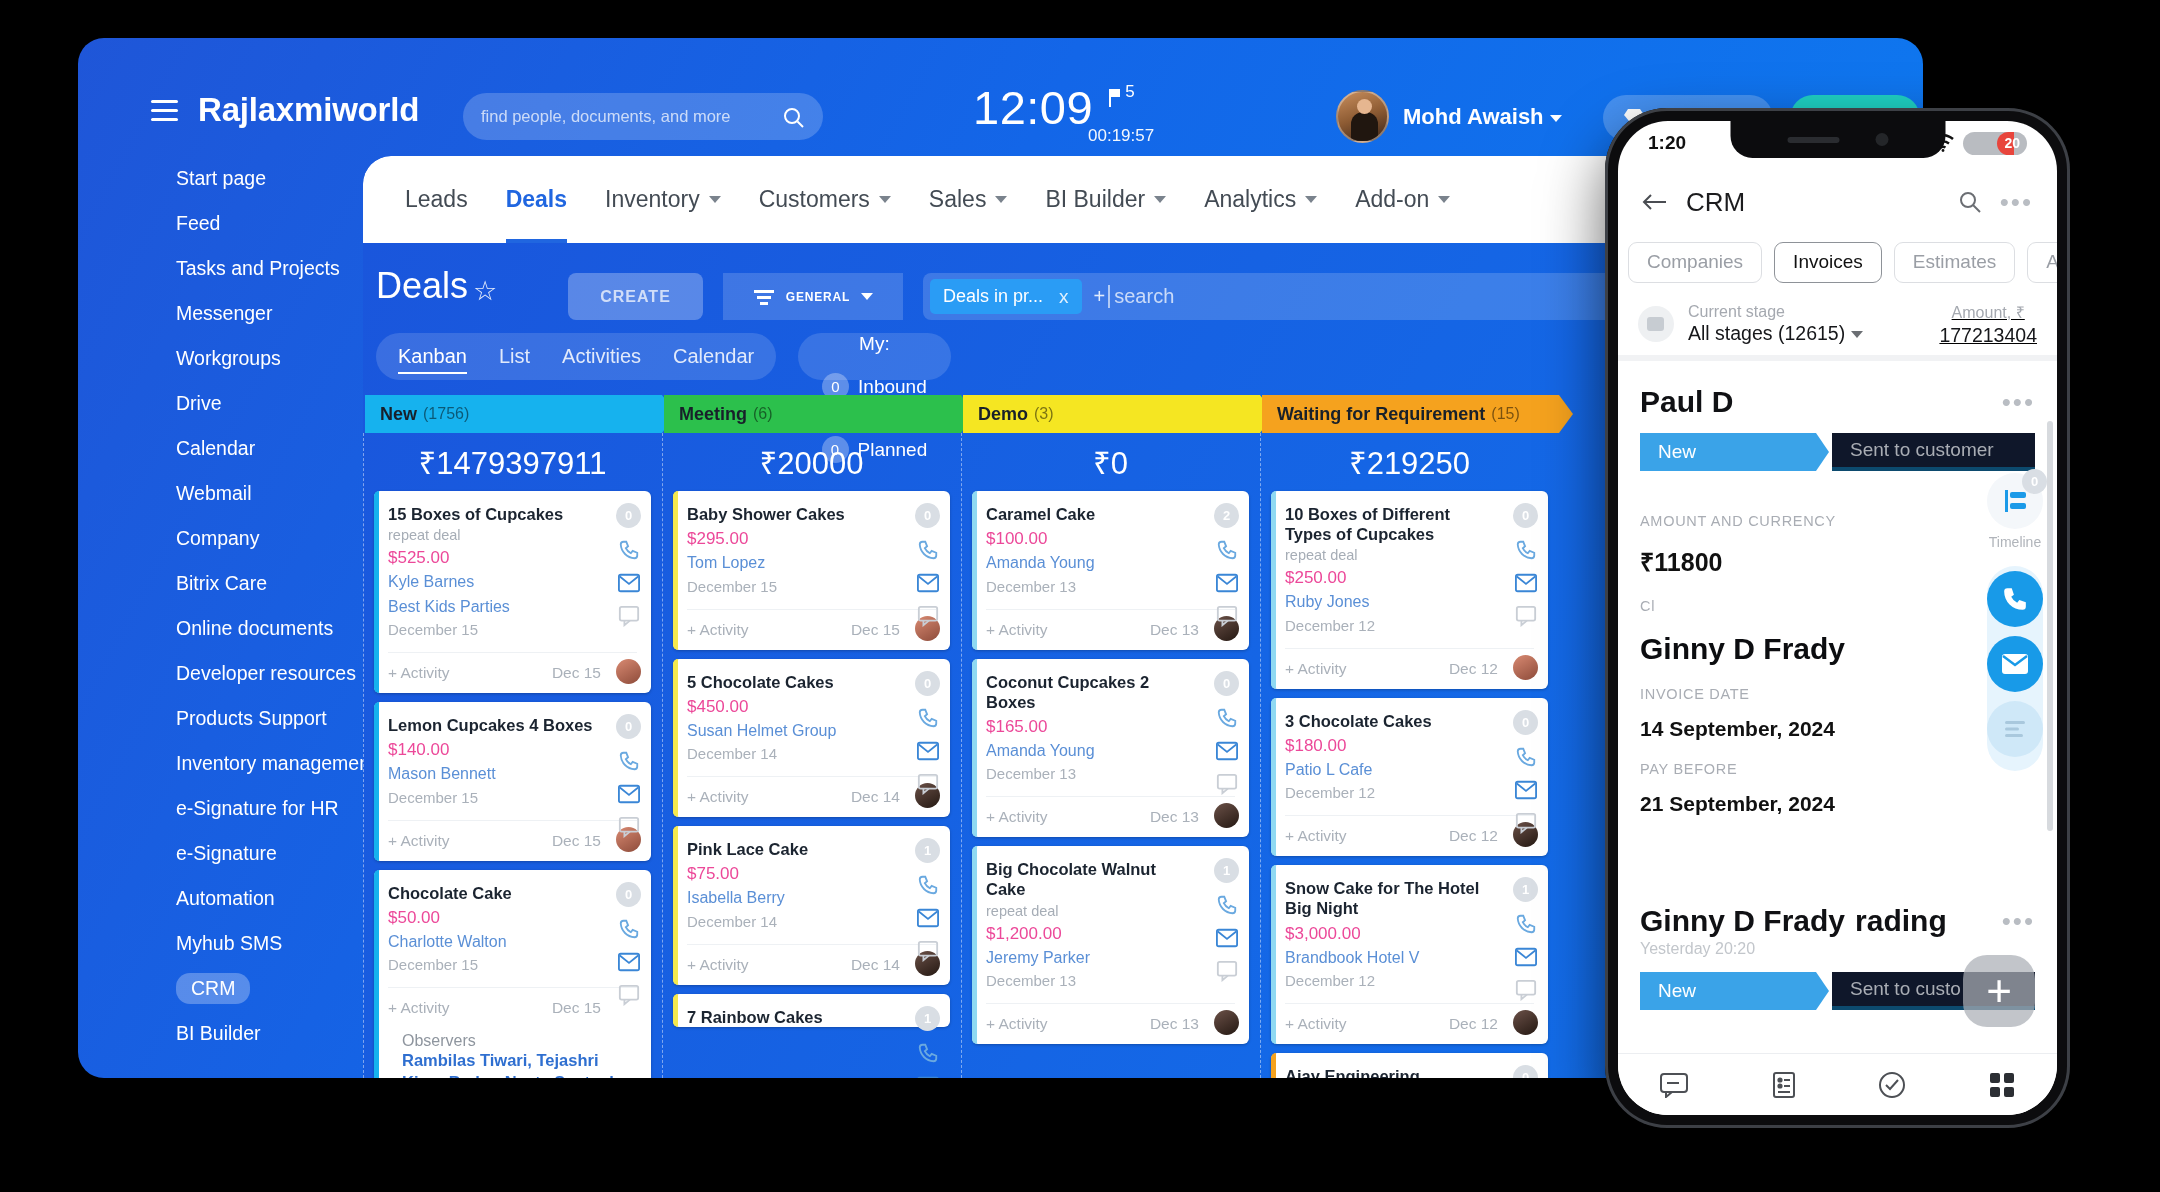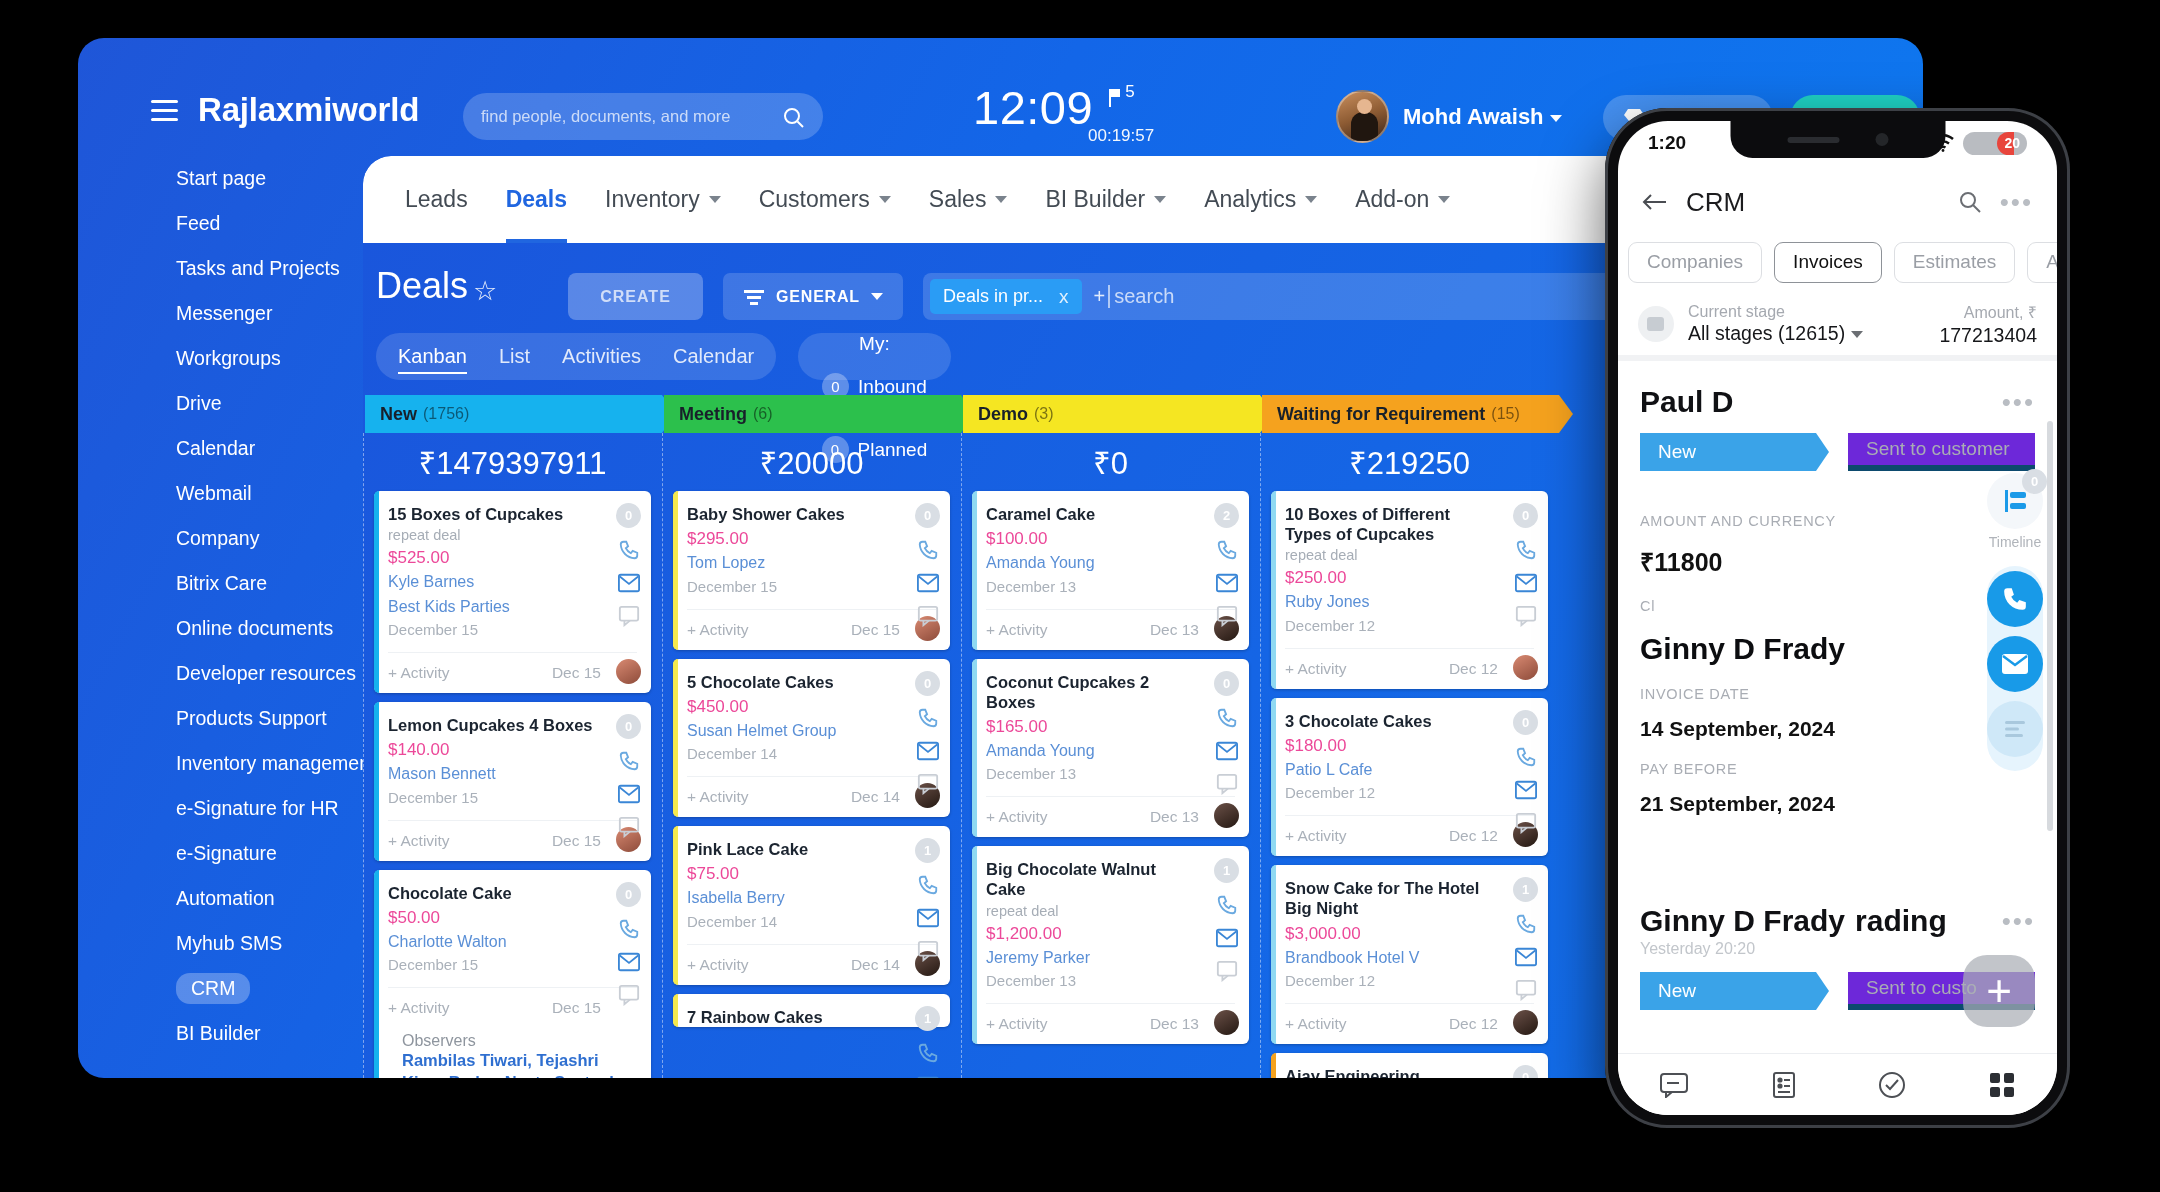--- a/index.html
+++ b/index.html
@@ -108,22 +108,22 @@
   .crmhead { position:absolute; left:0; top:0; width:100%; height:90px; }
   .pagetitle { position:absolute; left:13px; top:22px; color:#fff; font-size:36px; font-weight:300; }
   .starico { position:absolute; left:110px; top:32px; color:#fff; font-size:27px; opacity:.9; }
   .createbtn {
     position:absolute; left:205px; top:30px; width:135px; height:47px; border-radius:8px;
     background:rgba(255,255,255,.28); color:rgba(255,255,255,.72);
     font-size:16px; font-weight:bold; letter-spacing:1px;
     display:flex; align-items:center; justify-content:center;
   }
   .genbtn {
-    position:absolute; left:360px; top:30px; width:180px; height:47px; border-radius:7px;
-    background:rgba(255,255,255,.17); color:#fff; font-size:16px; font-weight:bold; letter-spacing:.8px;
+    position:absolute; left:360px; top:30px; width:180px; height:47px; border-radius:0;
+    background:rgba(255,255,255,.17); color:#fff; font-size:12px; font-weight:bold; letter-spacing:.8px;
     display:flex; align-items:center; justify-content:center; gap:11px;
   }
   .filterbar {
     position:absolute; left:560px; top:30px; right:40px; height:47px; border-radius:8px;
     background:rgba(255,255,255,.17); display:flex; align-items:center; padding:0 7px;
   }
   .chip {
     height:35px; background:#2a9cf5; border-radius:5px; color:#fff; font-size:18px;
     display:flex; align-items:center; gap:16px; padding:0 13px;
   }
@@ -243,32 +243,32 @@
   .pstage {
     position:absolute; left:0; top:172px; width:100%; height:68px;
     display:flex; align-items:center; padding:0 20px; gap:14px;
     border-bottom:6px solid #f1f2f4;
   }
   .pstage .circ { width:36px;height:36px;border-radius:50%;background:#eef0f2; flex:none; position:relative; }
   .pstage .circ::after { content:""; position:absolute; left:9px; top:11px; width:17px; height:14px;
                          background:#c7ccd2; border-radius:3px; }
   .pstage .lbl { font-size:16px; color:#a5a9b0; }
   .pstage .val { font-size:19.5px; color:#16171a; margin-top:1px; }
-  .pstage .amtbox { margin-left:auto; text-align:right; }
+  .pstage .amtbox { margin-left:auto; text-align:center;text-decoration:underline; }
   .pcard { position:absolute; left:0; width:100%; background:#fff; }
   .pcard .nm { font-size:30px; font-weight:bold; color:#101114; }
   .dots { color:#b9bdc3; font-size:26px; letter-spacing:2px; }
   .stagebar { display:flex; align-items:center; height:38px; margin-top:14px; }
   .sseg {
     height:38px; display:flex; align-items:center; padding-left:18px; font-size:19px; position:relative;
   }
   .sseg.on { background:#3aa3e8; color:#fff; width:176px; }
   .sseg.on::after { content:""; position:absolute; right:-13px; top:0; width:0;height:0;
     border-top:19px solid transparent; border-bottom:19px solid transparent; border-left:13px solid #3aa3e8; }
-  .sseg.off { background:#6d28d9; color:#a9adb4; flex:1; margin-left:32px; border-bottom:6px solid #0c4a6e; }
+  .sseg.off { background:#0f172a; color:#a9adb4; flex:1; margin-left:16px; border-bottom:4px solid #0c4a6e; }
   .fieldlbl { font-size:14.5px; color:#a9adb4; letter-spacing:.7px; margin-top:20px; }
   .fieldval { font-size:25px; color:#111; margin-top:15px;font-weight:bold; }
   .fieldval.sm { font-size:21px; }
   .bigname { font-size:30px; font-weight:bold; color:#0c0d10; margin-top:18px; }
   .railbtns { position:absolute; right:14px; top:352px; width:56px; text-align:center; z-index:7; }
   .rbtn { width:56px;height:56px;border-radius:28px; background:#f4f7fa; margin-bottom:9px;
           display:flex;align-items:center;justify-content:center; position:relative; }
   .rbtn.blue { background:#189ae8; }
   .rbtn.pale { background:#cfe8f8; }
   .tlabel { font-size:14px; color:#b0b4ba; margin-top:-4px; margin-bottom:16px; }

